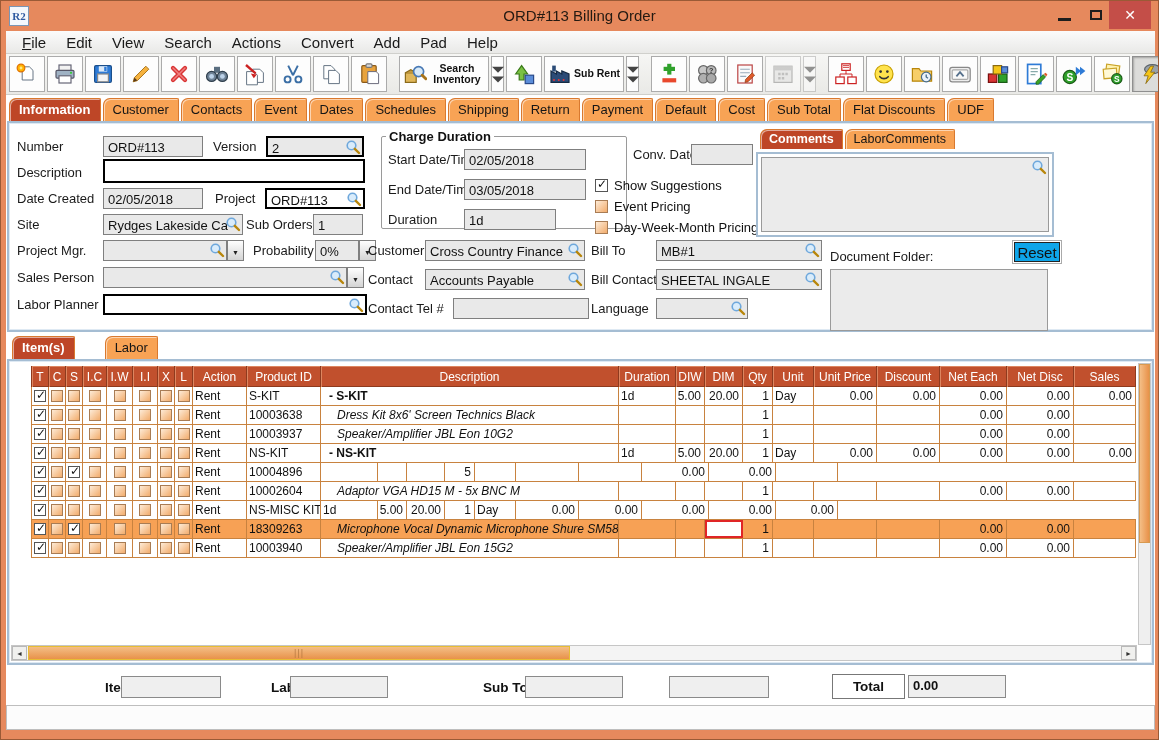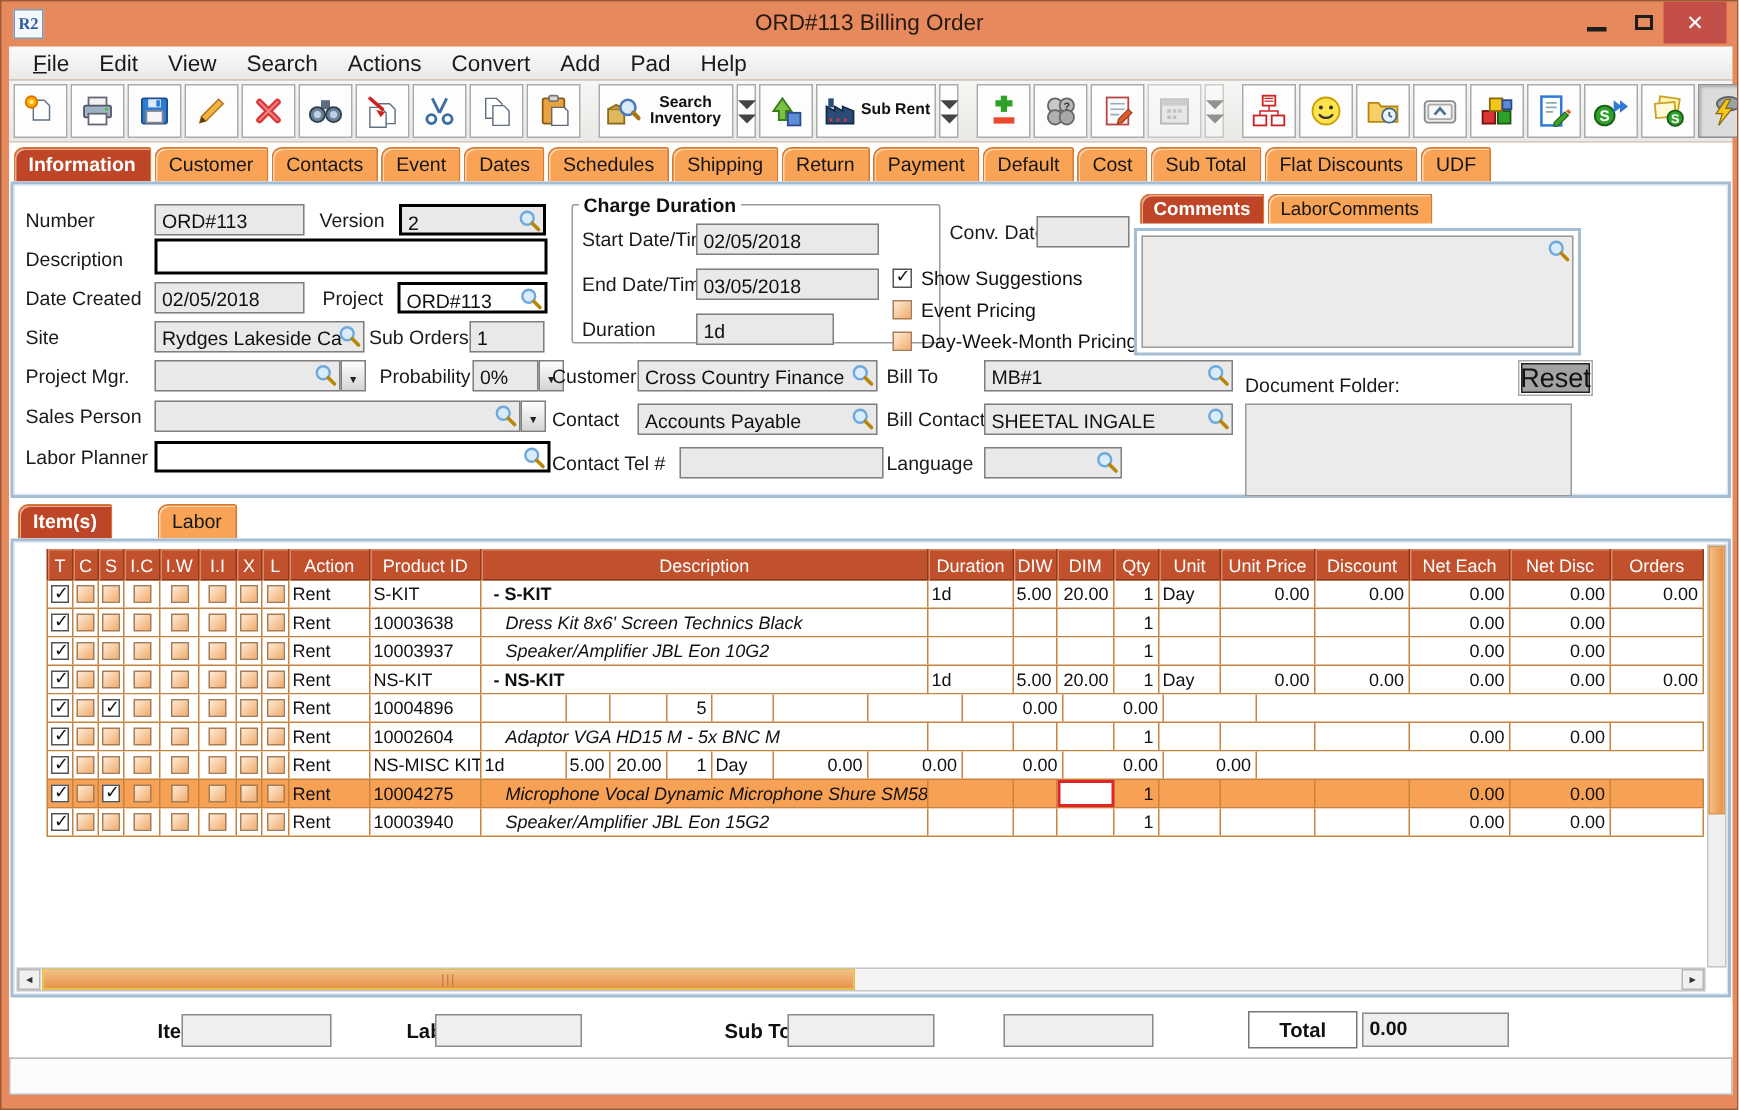--- a/index.html
+++ b/index.html
@@ -75,22 +75,22 @@
   .chk { width:13px; height:13px; display:inline-block; border:1px solid #A87C54; flex:0 0 auto;
          background:linear-gradient(135deg,#FDEBD7 0%,#F2AC6C 100%); position:relative; }
   .chk.on { background:#fff; border-color:#555; }
   .chk.on::after { content:"✓"; position:absolute; left:1px; top:-3px; font-size:12px; font-weight:bold; color:#101010; }
   .cblabel { font-size:13px; }
 
   
   .cwrap { position:absolute; left:747px; top:0; width:300px; height:211px; }
   .cpanel { position:absolute; left:0; top:29px; width:298px; height:85px; border:2px solid #A5BDD3; background:#fff; padding:3px; }
   .ctext { position:relative; width:100%; height:100%; background:#EBEBEB; border:1px solid #9a9a9a; font-size:13px; padding:2px 18px 2px 4px; }
-  .resetbtn { position:absolute; left:258px; top:119px; width:46px; height:20px; background:#a3a3a3; border:1px solid #222;
-              outline:1px solid #aaa; outline-offset:1px; font-size:18px; display:flex; align-items:center; justify-content:center; }
+  .resetbtn { position:absolute; left:258px; top:119px; width:46px; height:20px; background:#0ea5e9; border:1px solid #222;
+              outline:1px solid #aaa; outline-offset:1px; font-size:15px; display:flex; align-items:center; justify-content:center; }
   .folderbox { position:absolute; left:74px; top:146px; width:218px; height:62px; background:#EBEBEB; border:1px solid #9a9a9a; }
 
   
   .grid { position:absolute; left:22px; top:5px; }
   .grid-header { display:flex; height:21px; border-left:1px solid #8E3A1E; }
   .ghc { background:#C1502D; color:#fff; font-size:12px; display:flex; align-items:center; justify-content:center;
          border-right:1px solid #8E3A1E; box-shadow:inset 1px 1px 0 #DD8660, inset 0 -1px 0 #8E3A1E; flex:0 0 auto; overflow:hidden; white-space:nowrap; }
   .grid-body { border-left:1px solid #C8823F; border-top:0; }
   .grow { display:flex; height:19px; border-bottom:1px solid #C8823F; background:#fff; }
   .grow.sel { background:#F7A155; }
@@ -657,21 +657,21 @@
           <div class="ghc" style="width: 298px;">Description</div>
           <div class="ghc" style="width: 57px;">Duration</div>
           <div class="ghc" style="width: 29px;">DIW</div>
           <div class="ghc" style="width: 38px;">DIM</div>
           <div class="ghc" style="width: 30px;">Qty</div>
           <div class="ghc" style="width: 41px;">Unit</div>
           <div class="ghc" style="width: 63px;">Unit Price</div>
           <div class="ghc" style="width: 63px;">Discount</div>
           <div class="ghc" style="width: 67px;">Net Each</div>
           <div class="ghc" style="width: 67px;">Net Disc</div>
-          <div class="ghc" style="width: 62px;">Orders</div>
+          <div class="ghc" style="width: 62px;">Sales</div>
         </div>
       <div class="grid-body" id="gridbody">
           <div class="grow">
             <div class="gcell ac" style="width: 17px;">
               <span class="chk on"></span>
             </div>
             <div class="gcell ac" style="width: 17px;">
               <span class="chk"></span>
             </div>
             <div class="gcell ac" style="width: 17px;">
@@ -957,21 +957,21 @@
             <div class="gcell ac" style="width: 25px;">
               <span class="chk"></span>
             </div>
             <div class="gcell ac" style="width: 17px;">
               <span class="chk"></span>
             </div>
             <div class="gcell ac" style="width: 18px;">
               <span class="chk"></span>
             </div>
             <div class="gcell al" style="width: 54px;">Rent</div>
-            <div class="gcell al" style="width: 74px;">10004275</div>
+            <div class="gcell al" style="width: 74px;">18309263</div>
             <div class="gcell al desc-item" style="width: 298px;">Microphone Vocal Dynamic Microphone Shure SM58</div>
             <div class="gcell al" style="width: 57px;"></div>
             <div class="gcell ar" style="width: 29px;"></div>
             <div class="gcell ar focus" style="width: 38px;"></div>
             <div class="gcell ar" style="width: 30px;">1</div>
             <div class="gcell al" style="width: 41px;"></div>
             <div class="gcell ar" style="width: 63px;"></div>
             <div class="gcell ar" style="width: 63px;"></div>
             <div class="gcell ar" style="width: 67px;">0.00</div>
             <div class="gcell ar" style="width: 67px;">0.00</div>

